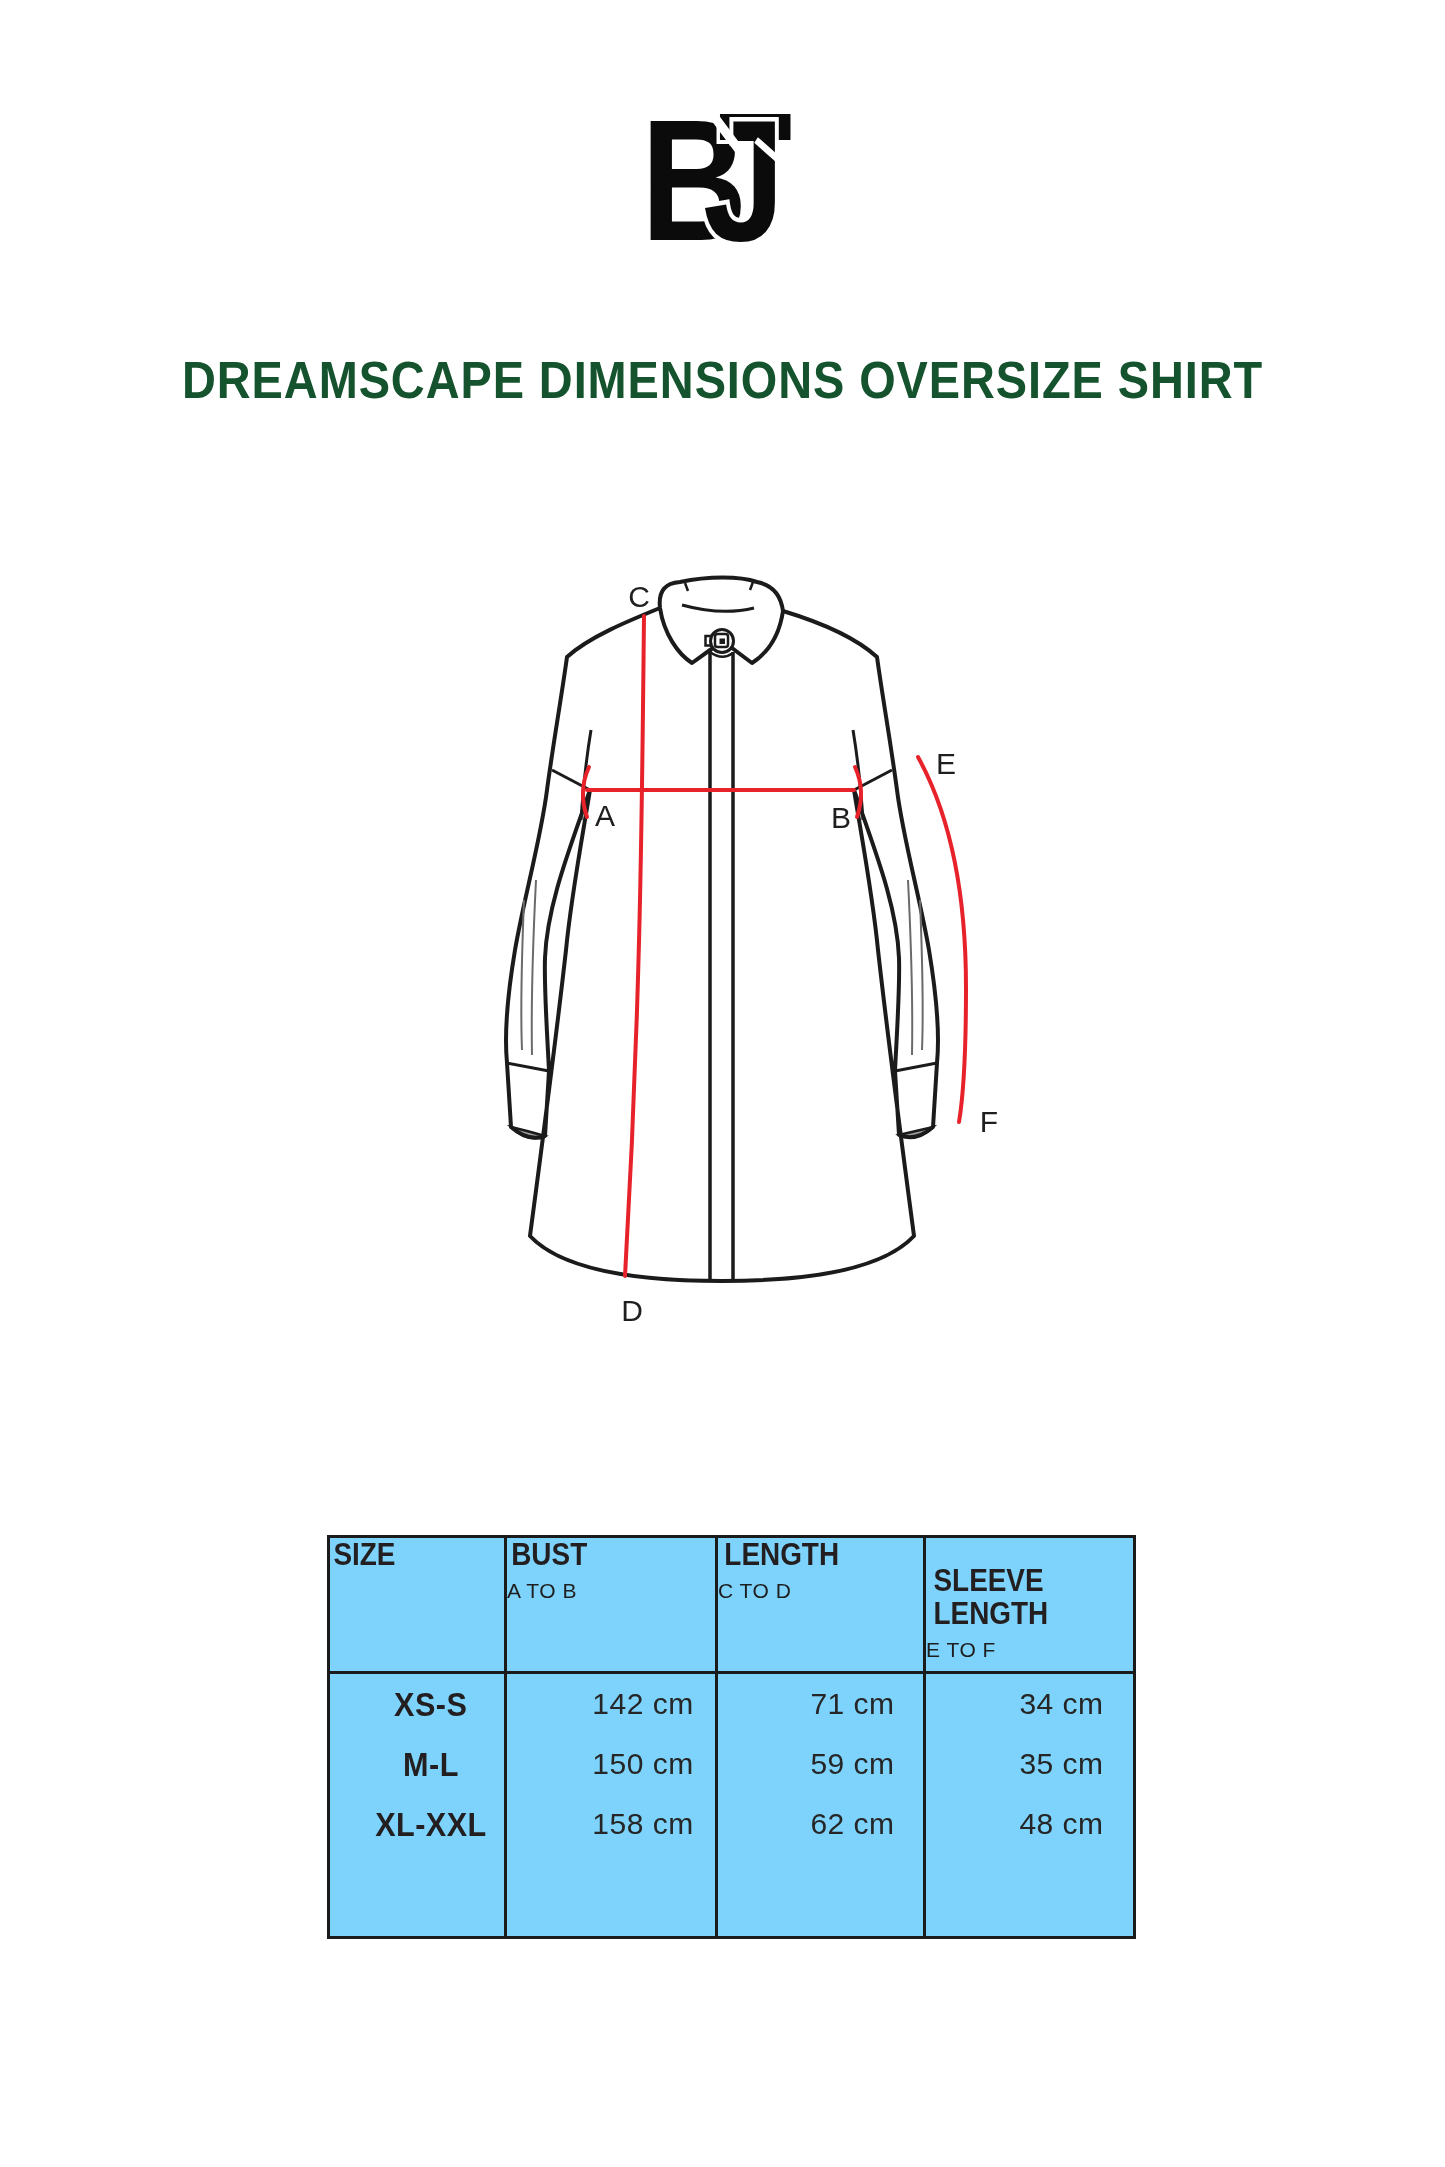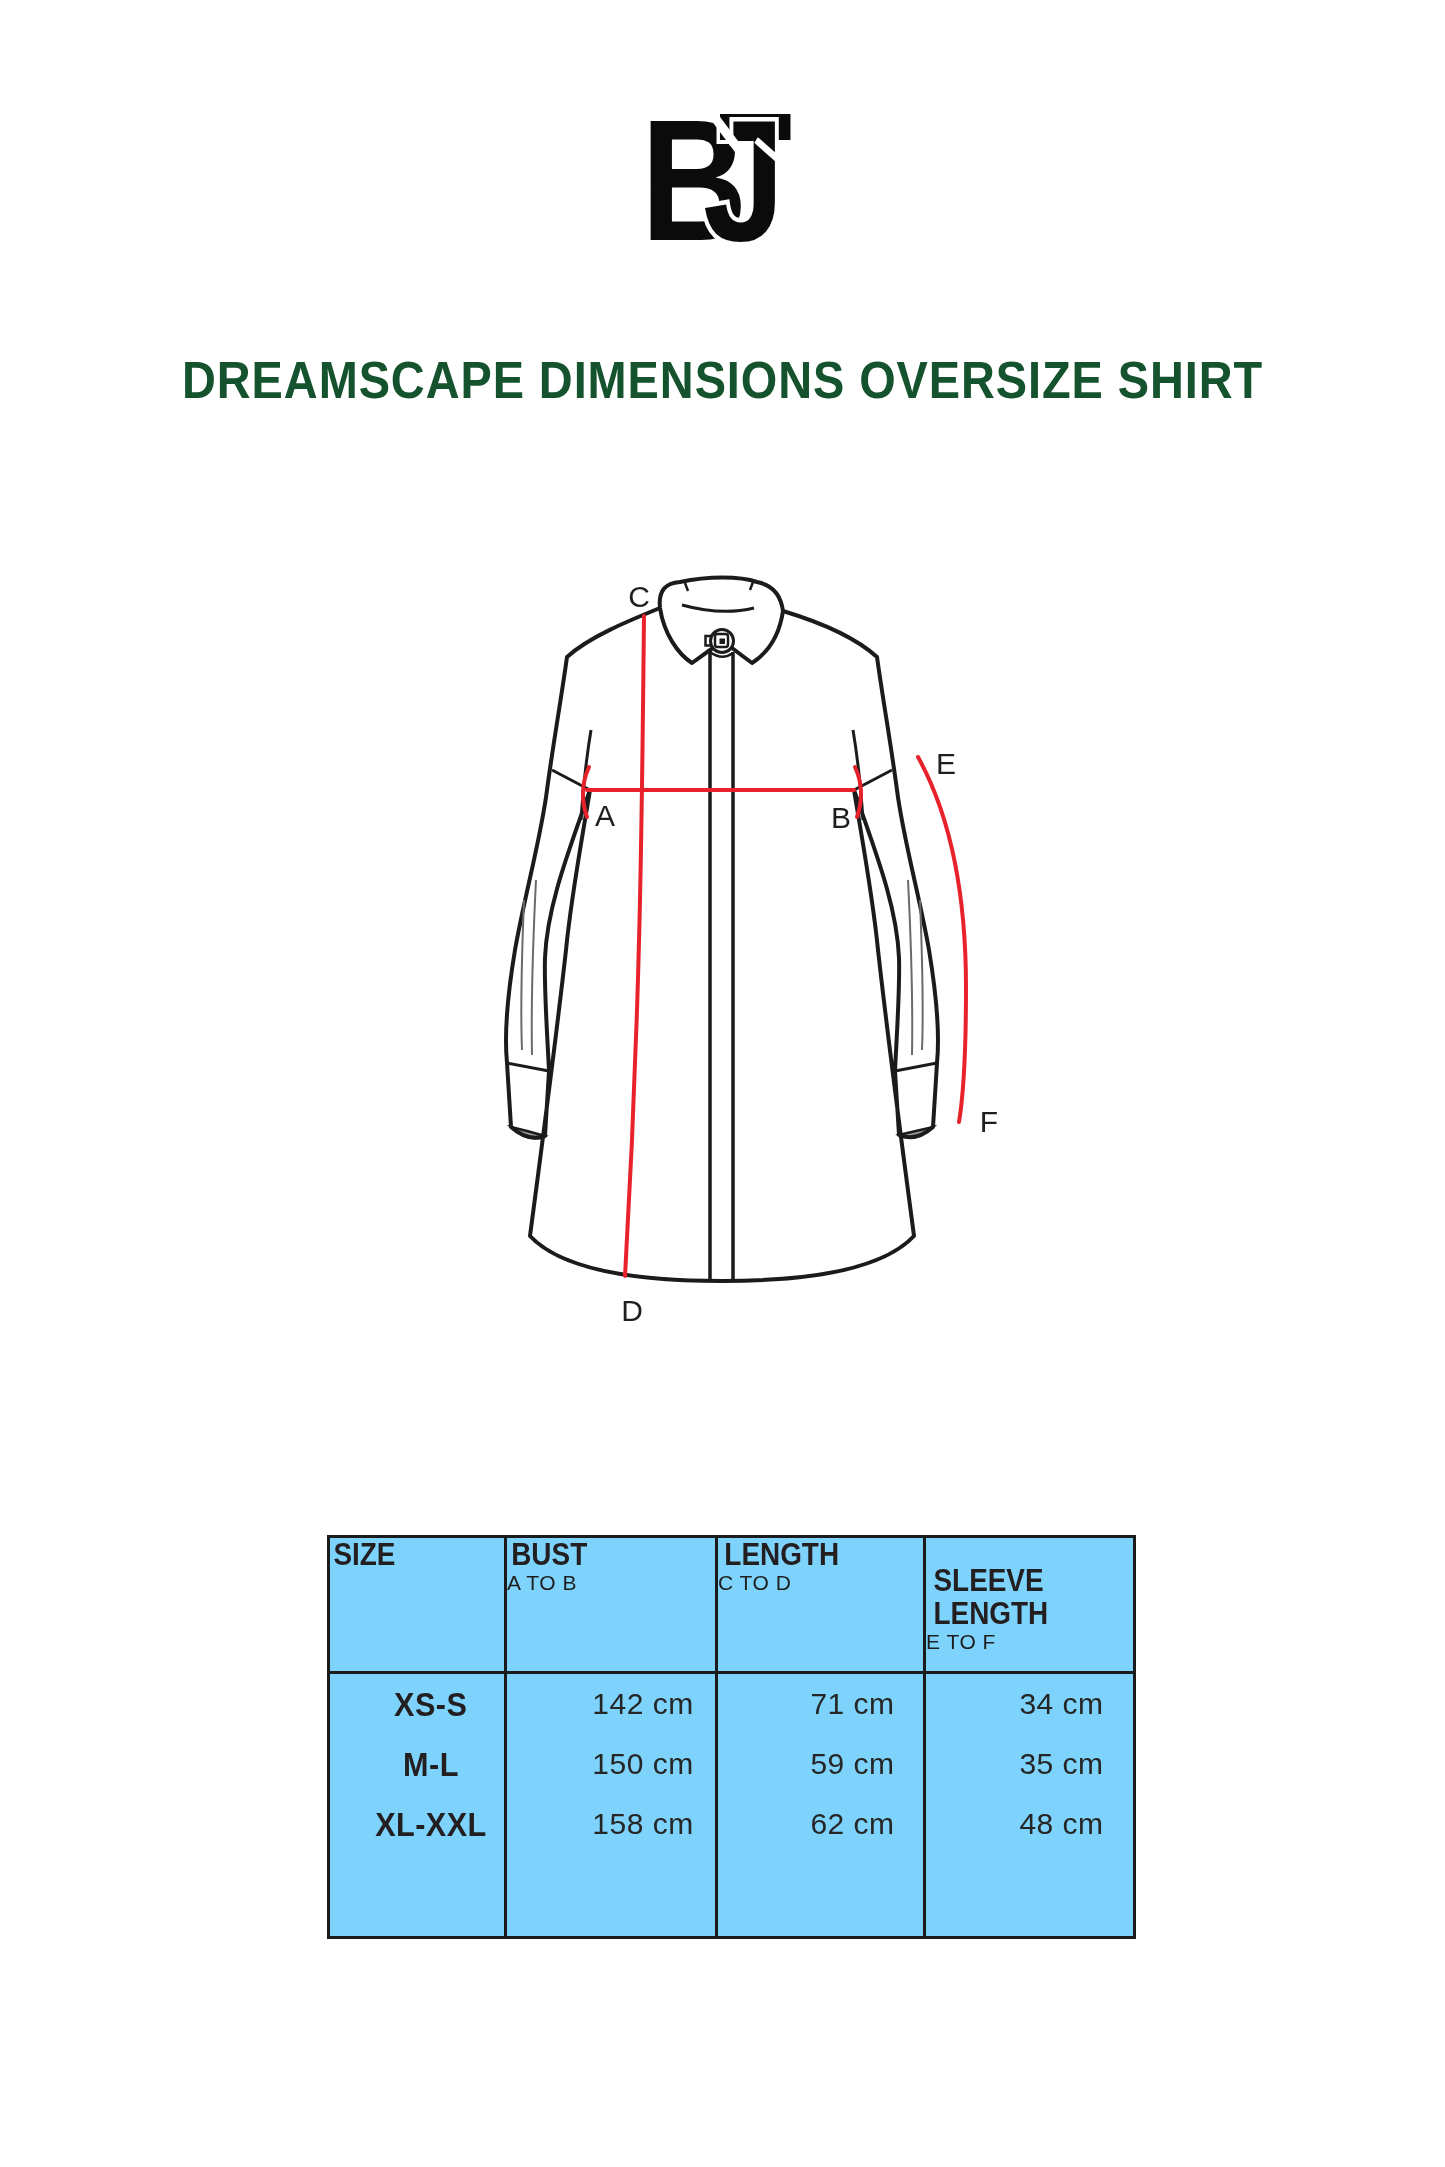--- a/index.html
+++ b/index.html
@@ -25,21 +25,21 @@
   table.size-table{
     position:absolute;left:327px;top:1535px;width:806px;
     border-collapse:collapse;table-layout:fixed;border:3px solid #1b1b1b;
   }
   table.size-table td{
     border:3px solid #1b1b1b;text-align:left;vertical-align:top;padding:0;background:#7dd3fc;
   }
   .hcell{height:107px;padding-top:20px;}
   .hcell.tight{padding-top:26px;}
   .hlabel{display:inline-block;transform:scaleX(.9);font-size:31px;font-weight:700;line-height:1.07;max-width:150px;}
-  .hsub{font-size:21px;font-weight:400;letter-spacing:.5px;color:#1e1e1e;}
+  .hsub{font-size:21px;font-weight:400;margin-top:8px;letter-spacing:.5px;color:#1e1e1e;}
   .bcell{height:262px;padding-top:24px;}
   .cellline{height:60px;display:flex;align-items:center;justify-content:center;padding-left:28px;}
   .sizetxt{display:inline-block;transform:scaleX(.9);font-size:34px;font-weight:700;letter-spacing:.5px;}
   .valtxt{font-size:30px;font-weight:400;color:#262626;letter-spacing:.5px;margin-left:36px;}
 </style>
 </head>
 <body>
 
 <div class="page">
 

